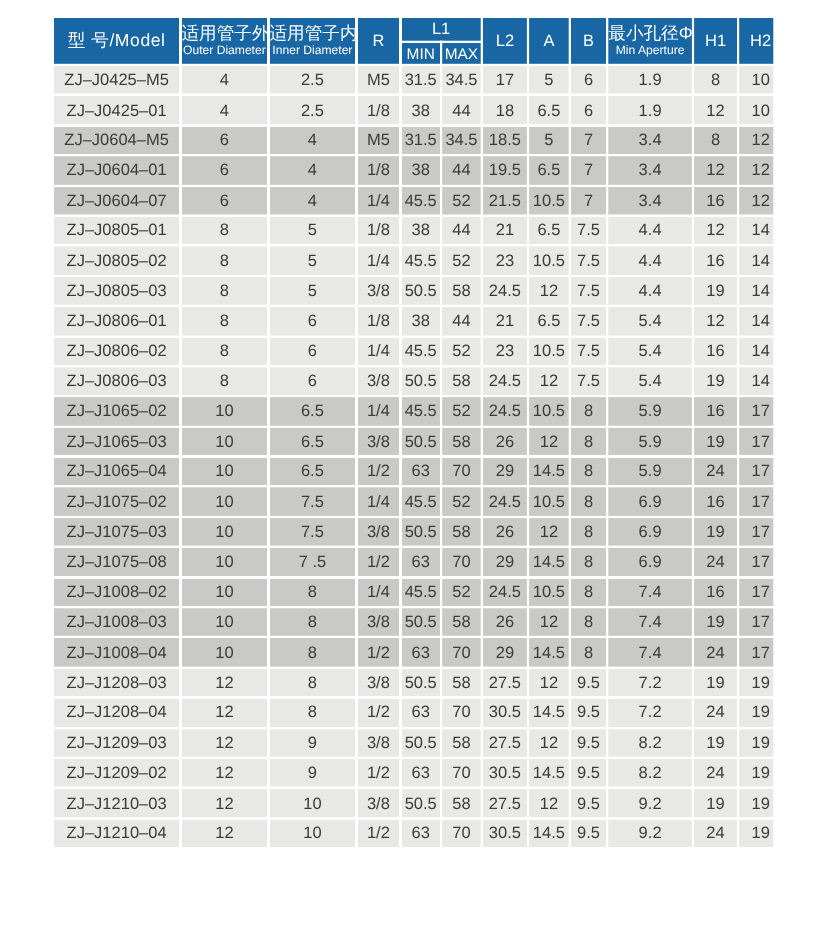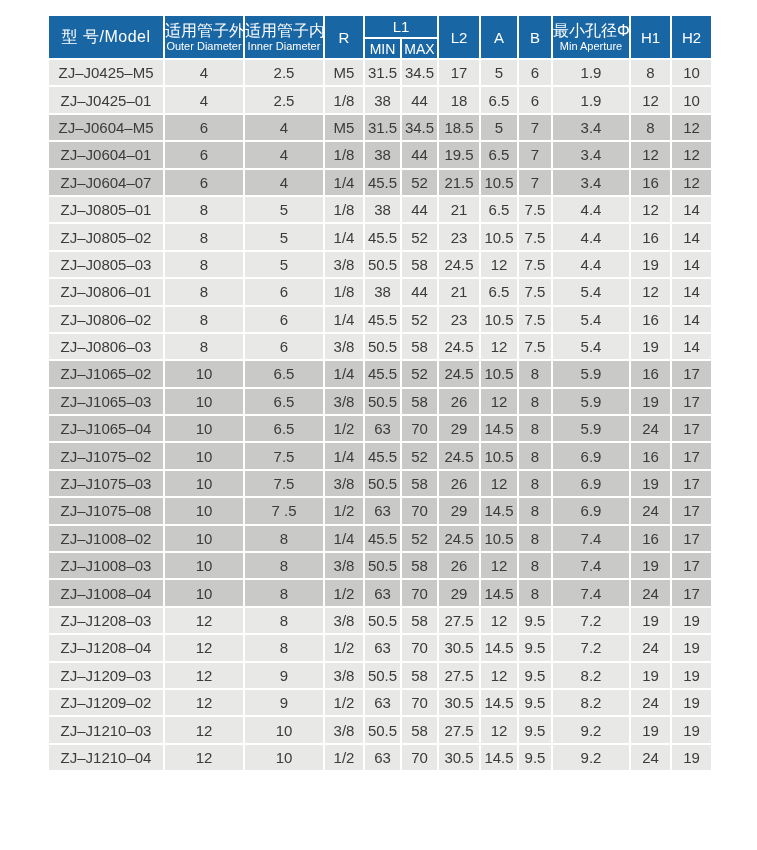--- a/index.html
+++ b/index.html
@@ -7,21 +7,21 @@
     padding: 0;
     background: #ffffff;
   }
   body {
     width: 757px;
     height: 850px;
     font-family: "Liberation Sans", sans-serif;
   }
   .page {
     position: relative;
-    width: 757px;
+    width: 703px;
     height: 850px;
     background: #ffffff;
     overflow: hidden;
   }
   table.spec {
     position: absolute;
     left: 47px;
     top: 14px;
     width: 664px;
     border-collapse: collapse;

